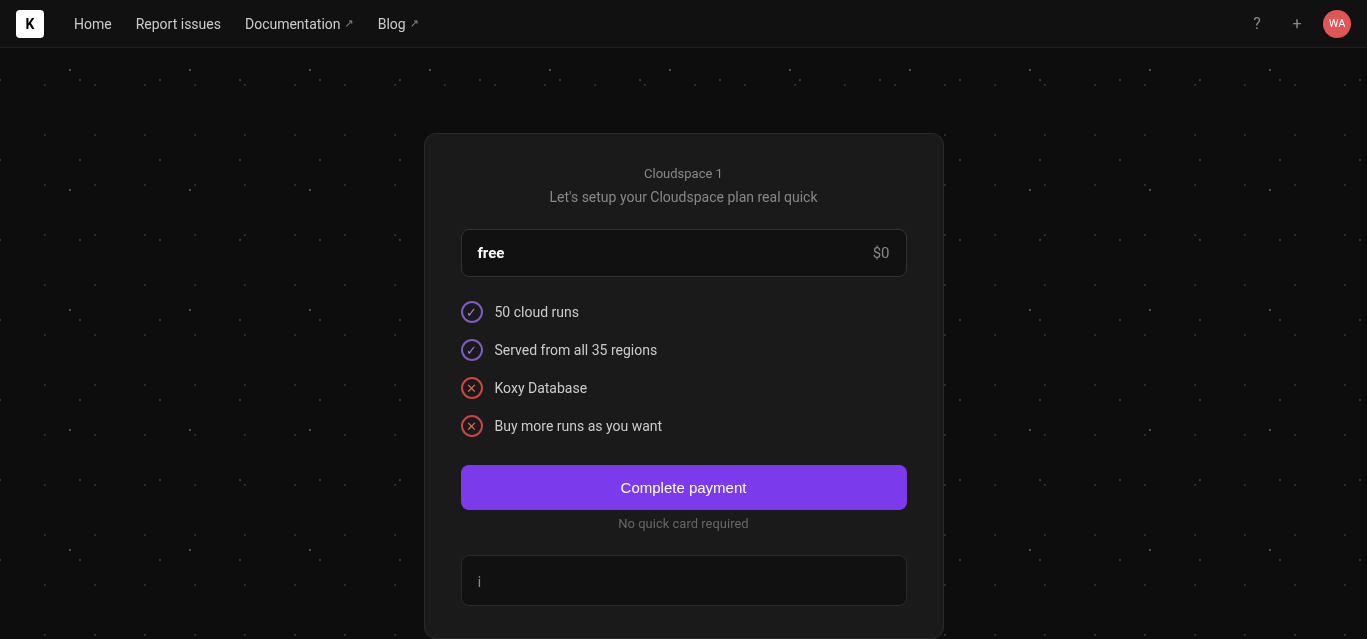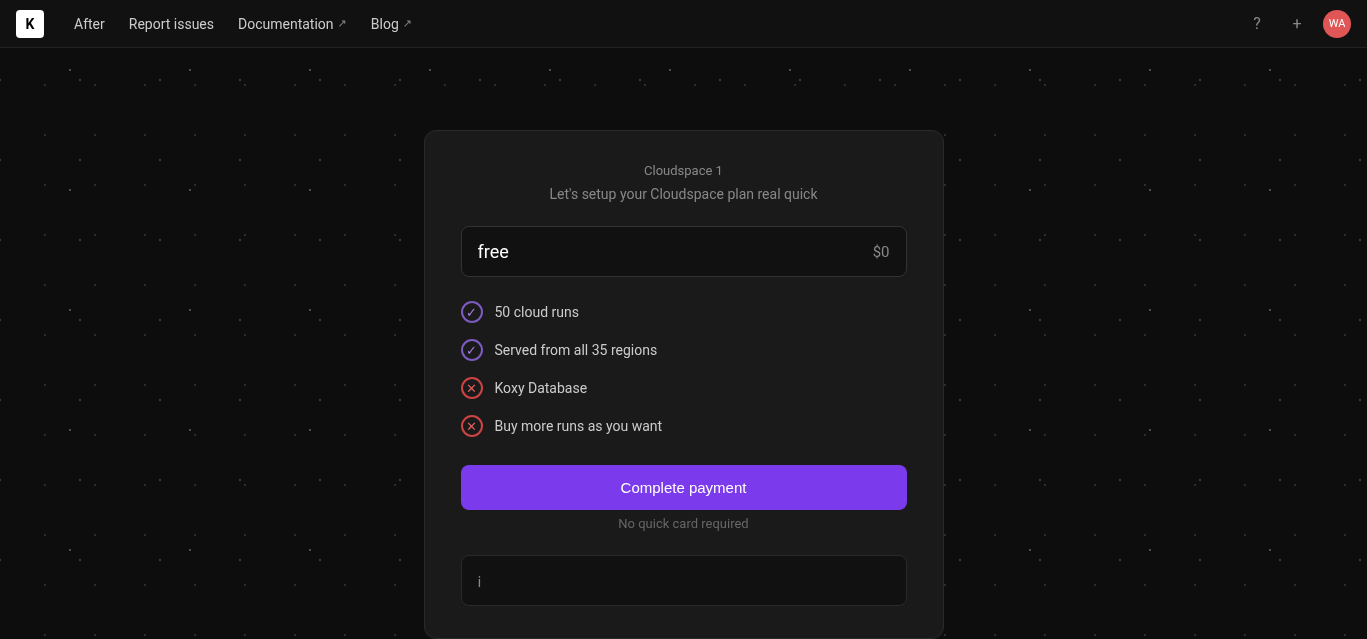--- a/index.html
+++ b/index.html
@@ -167,23 +167,23 @@
       border-radius: 8px;
       padding: 14px 16px;
       display: flex;
       align-items: center;
       justify-content: space-between;
       margin-bottom: 24px;
       cursor: pointer;
     }
 
     .plan-name {
-      font-size: 18px;
+      font-size: 15px;
       color: #ffffff;
-      font-weight: 400;
+      font-weight: 700;
     }
 
     .plan-price {
       font-size: 15px;
       color: #888888;
     }
 
     
     .features-list {
       width: 100%;
@@ -273,21 +273,21 @@
   </style>
 </head>
 <body>
 
 <nav class="navbar">
   <div class="nav-logo">
     <span>K</span>
   </div>
   <div class="nav-links">
     <a class="nav-link">
-      <span>After</span>
+      <span>Home</span>
     </a>
     <a class="nav-link">
       <span>Report issues</span>
     </a>
     <a class="nav-link">
       <span>Documentation</span>
       <span class="ext-icon">↗</span>
     </a>
     <a class="nav-link">
       <span>Blog</span>

